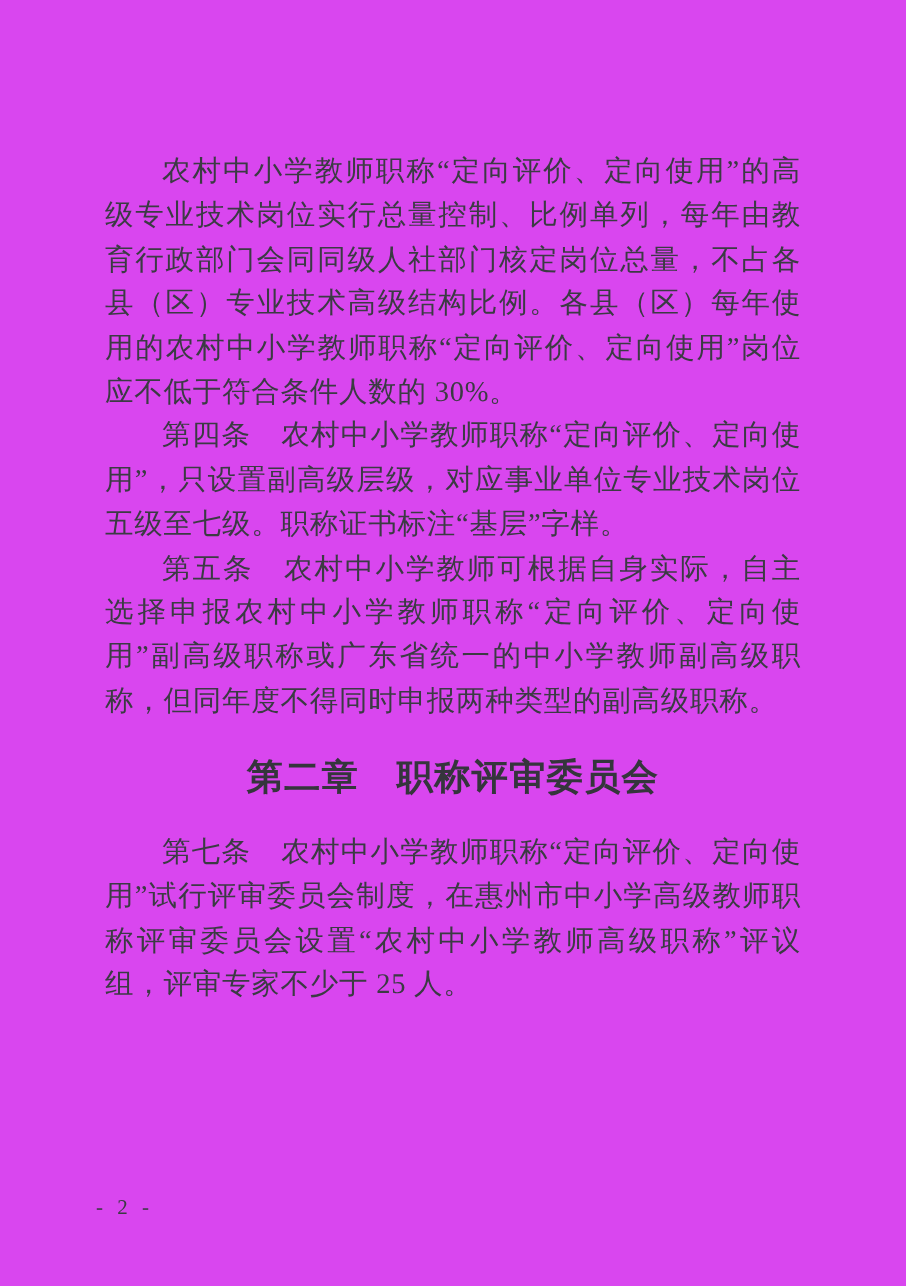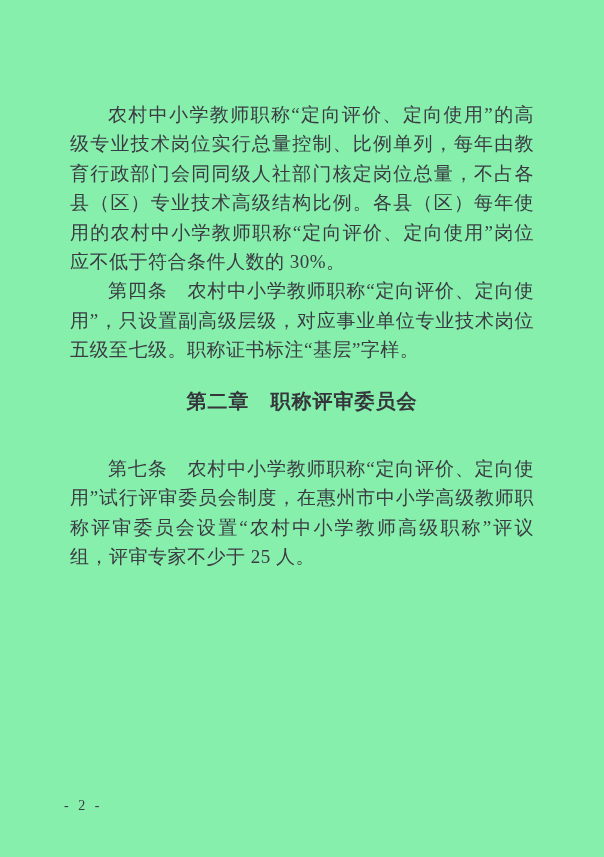--- a/index.html
+++ b/index.html
@@ -4,21 +4,21 @@
 <style>
   html, body {
     margin: 0;
     padding: 0;
     background: #e8e8e8;
   }
   .page {
     position: relative;
     width: 604px;
     height: 857px;
-    background: #86efac;
+    background: #d946ef;
     overflow: hidden;
     font-family: "Liberation Serif", "DejaVu Serif", serif;
   }
   .content {
     position: absolute;
     left: 70px;
     top: 100px;
     width: 464px;
     font-size: 19px;
     line-height: 29.4px;
@@ -27,40 +27,41 @@
     letter-spacing: 0.5px;
   }
   .para {
     margin: 0;
     text-indent: 2em;
     word-break: break-all;
   }
   .chapter-heading {
     font-family: "Liberation Sans", "DejaVu Sans", sans-serif;
     font-weight: bold;
-    font-size: 20px;
+    font-size: 24px;
     color: #35353c;
     text-align: center;
     text-indent: 0;
     letter-spacing: 1px;
-    margin: 22px 0 38px 0;
+    margin: 22px 0 20px 0;
   }
   .page-number {
     position: absolute;
     left: 64px;
     top: 798px;
     font-size: 14px;
     color: #3b3b43;
     letter-spacing: 3px;
   }
 </style>
 </head>
 <body>
 
 <div class="page">
   <div class="content">
     <p class="para">农村中小学教师职称“定向评价、定向使用”的高级专业技术岗位实行总量控制、比例单列，每年由教育行政部门会同同级人社部门核定岗位总量，不占各县（区）专业技术高级结构比例。各县（区）每年使用的农村中小学教师职称“定向评价、定向使用”岗位应不低于符合条件人数的 30%。</p>
     <p class="para">第四条　农村中小学教师职称“定向评价、定向使用”，只设置副高级层级，对应事业单位专业技术岗位五级至七级。职称证书标注“基层”字样。</p>
+    <p class="para">第五条　农村中小学教师可根据自身实际，自主选择申报农村中小学教师职称“定向评价、定向使用”副高级职称或广东省统一的中小学教师副高级职称，但同年度不得同时申报两种类型的副高级职称。</p>
     <h2 class="chapter-heading">第二章　职称评审委员会</h2>
     <p class="para">第七条　农村中小学教师职称“定向评价、定向使用”试行评审委员会制度，在惠州市中小学高级教师职称评审委员会设置“农村中小学教师高级职称”评议组，评审专家不少于 25 人。</p>
   </div>
   <div class="page-number">- 2 -</div>
 </div>
 
 </body></html>

